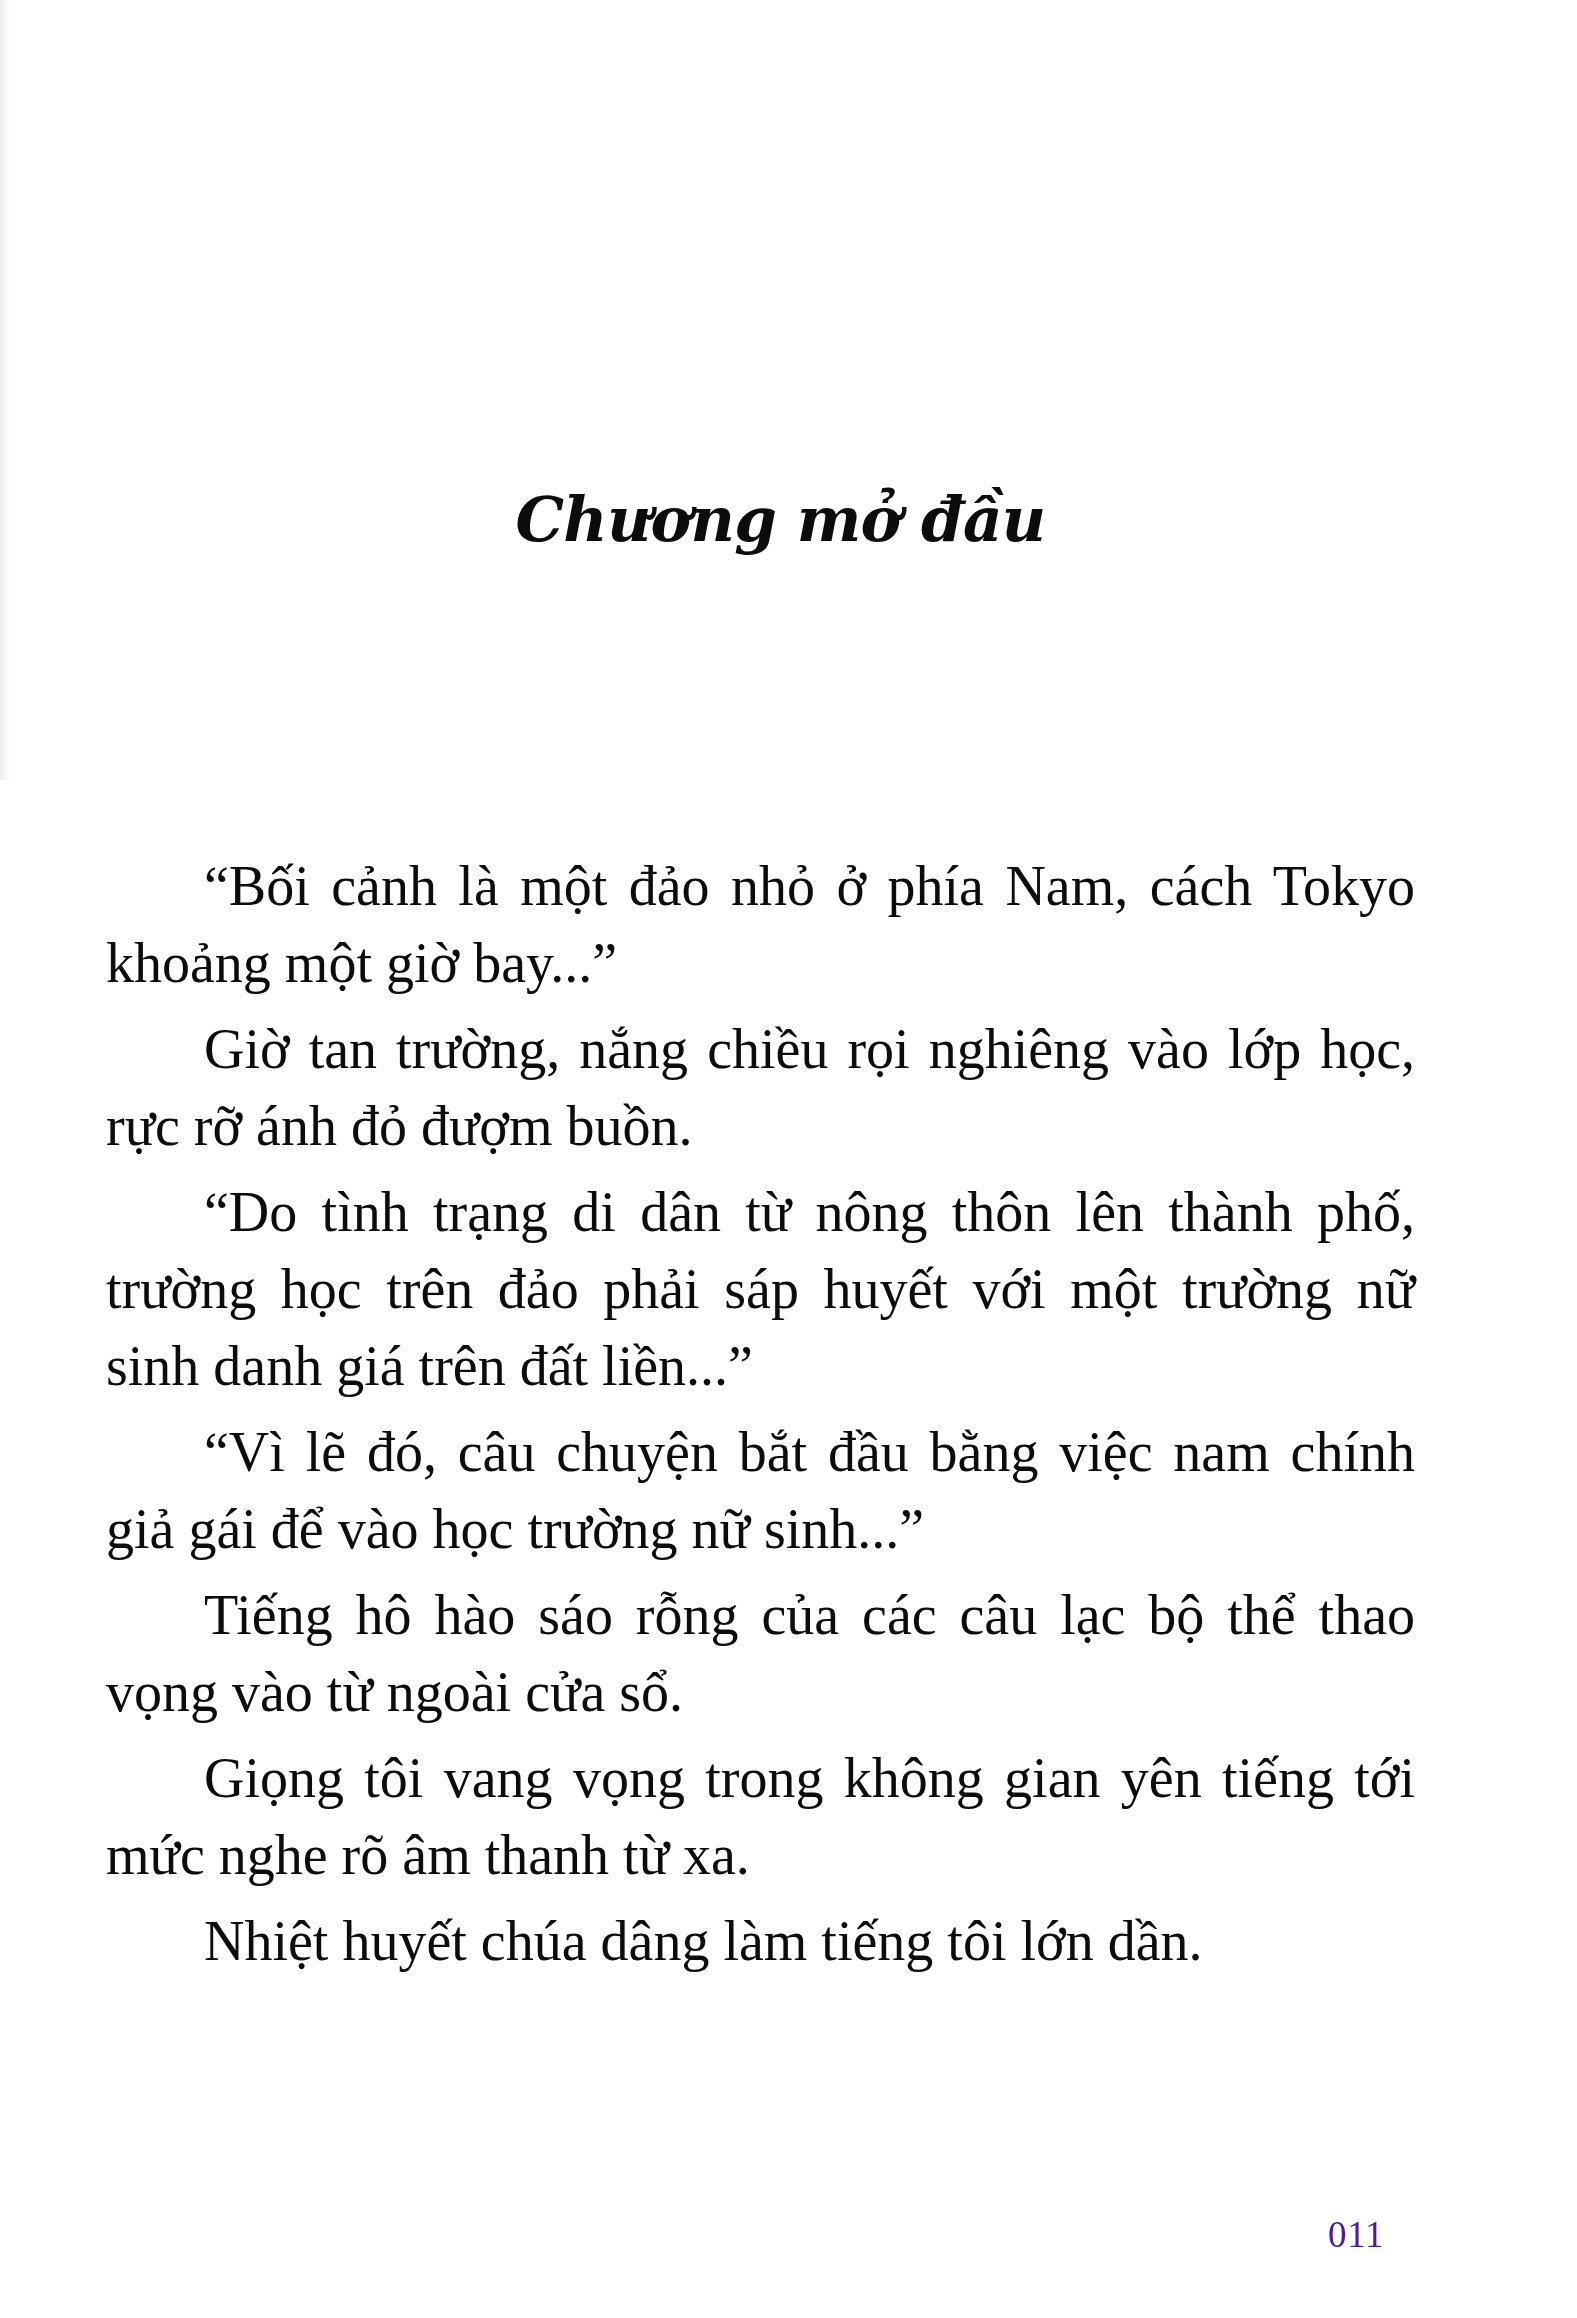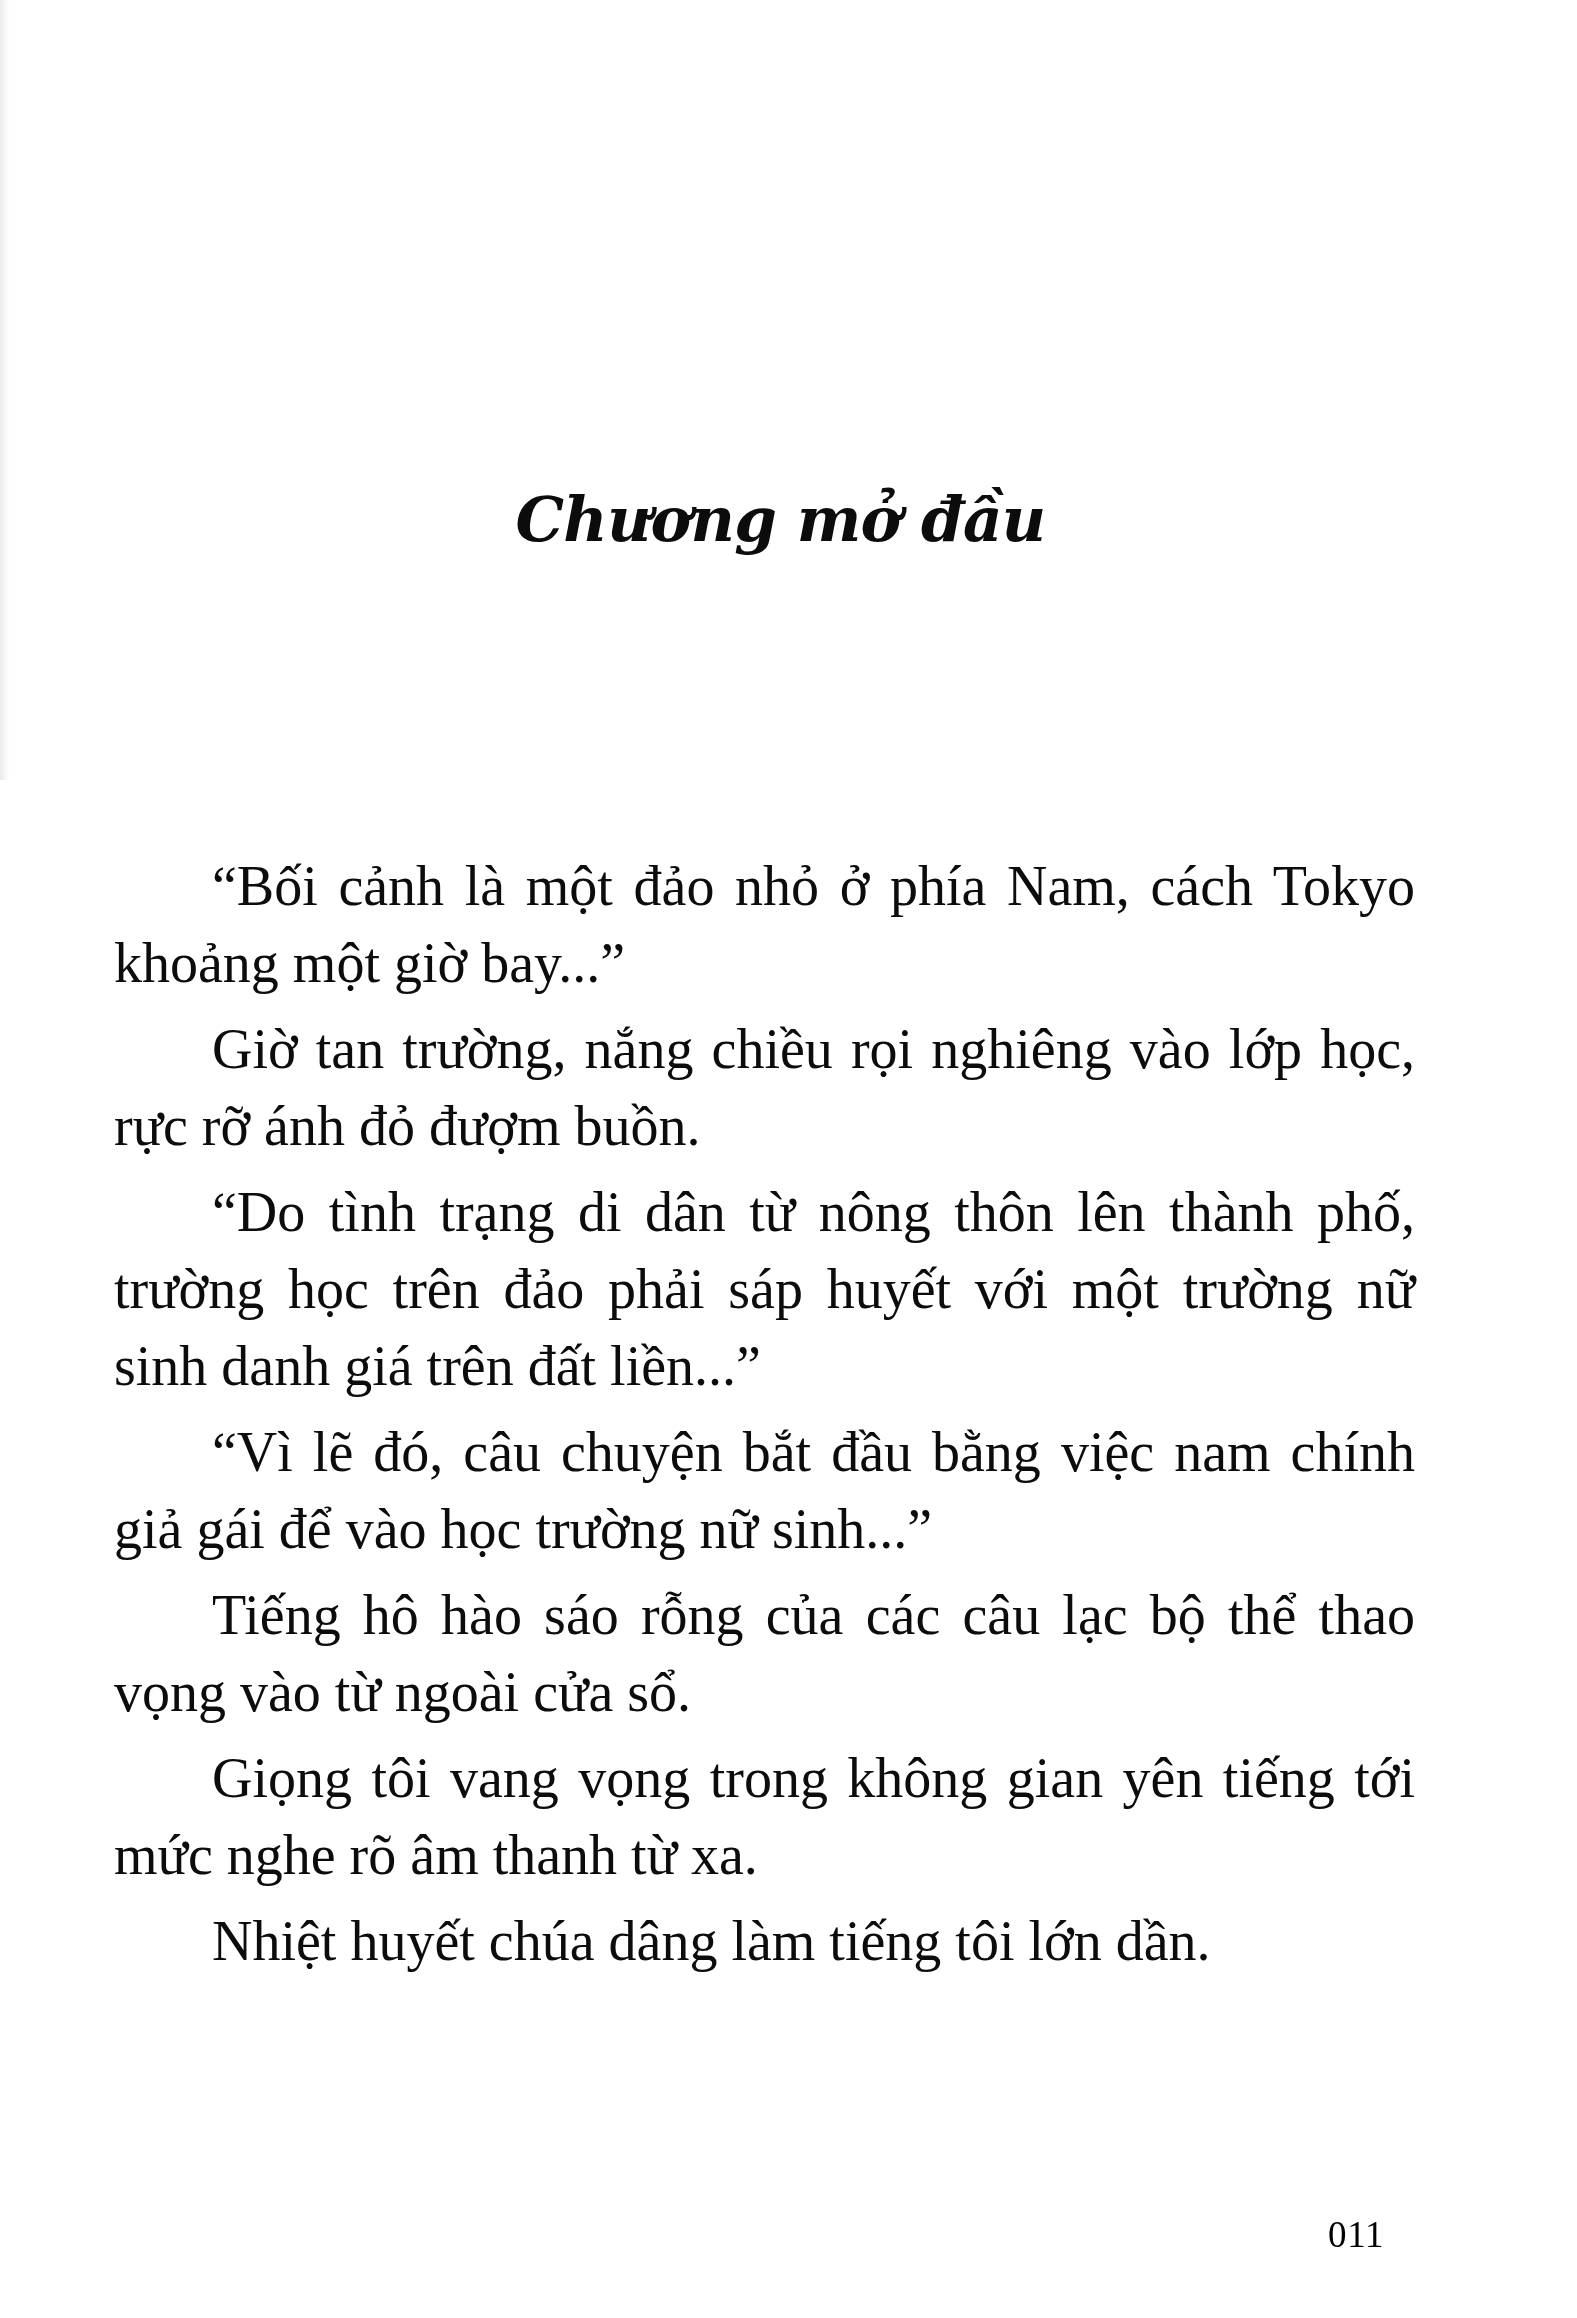--- a/index.html
+++ b/index.html
@@ -39,34 +39,34 @@
     .body-text {
       position: absolute;
       left: 106px;
       top: 848px;
       width: 1309px;
       font-family: "Liberation Serif", serif;
       font-size: 56px;
       line-height: 77px;
     }
     .body-text p {
-      margin: 0 0 9px 8px;
+      margin: 0 0 9px 0;
       text-indent: 98px;
       text-align: justify;
       text-align-last: left;
     }
     .page-number {
       position: absolute;
       left: 1328px;
       top: 2212px;
       font-family: "Liberation Serif", serif;
       font-size: 37px;
       line-height: 45px;
       letter-spacing: 0.7px;
-      color: #000000;
+      color: #4c1d95;
     }
   </style>
 </head>
 <body>
 
 <div class="binding-shadow"></div>
 
 <h1 class="chapter-title">Chương mở đầu</h1>
 
 <div class="body-text">

